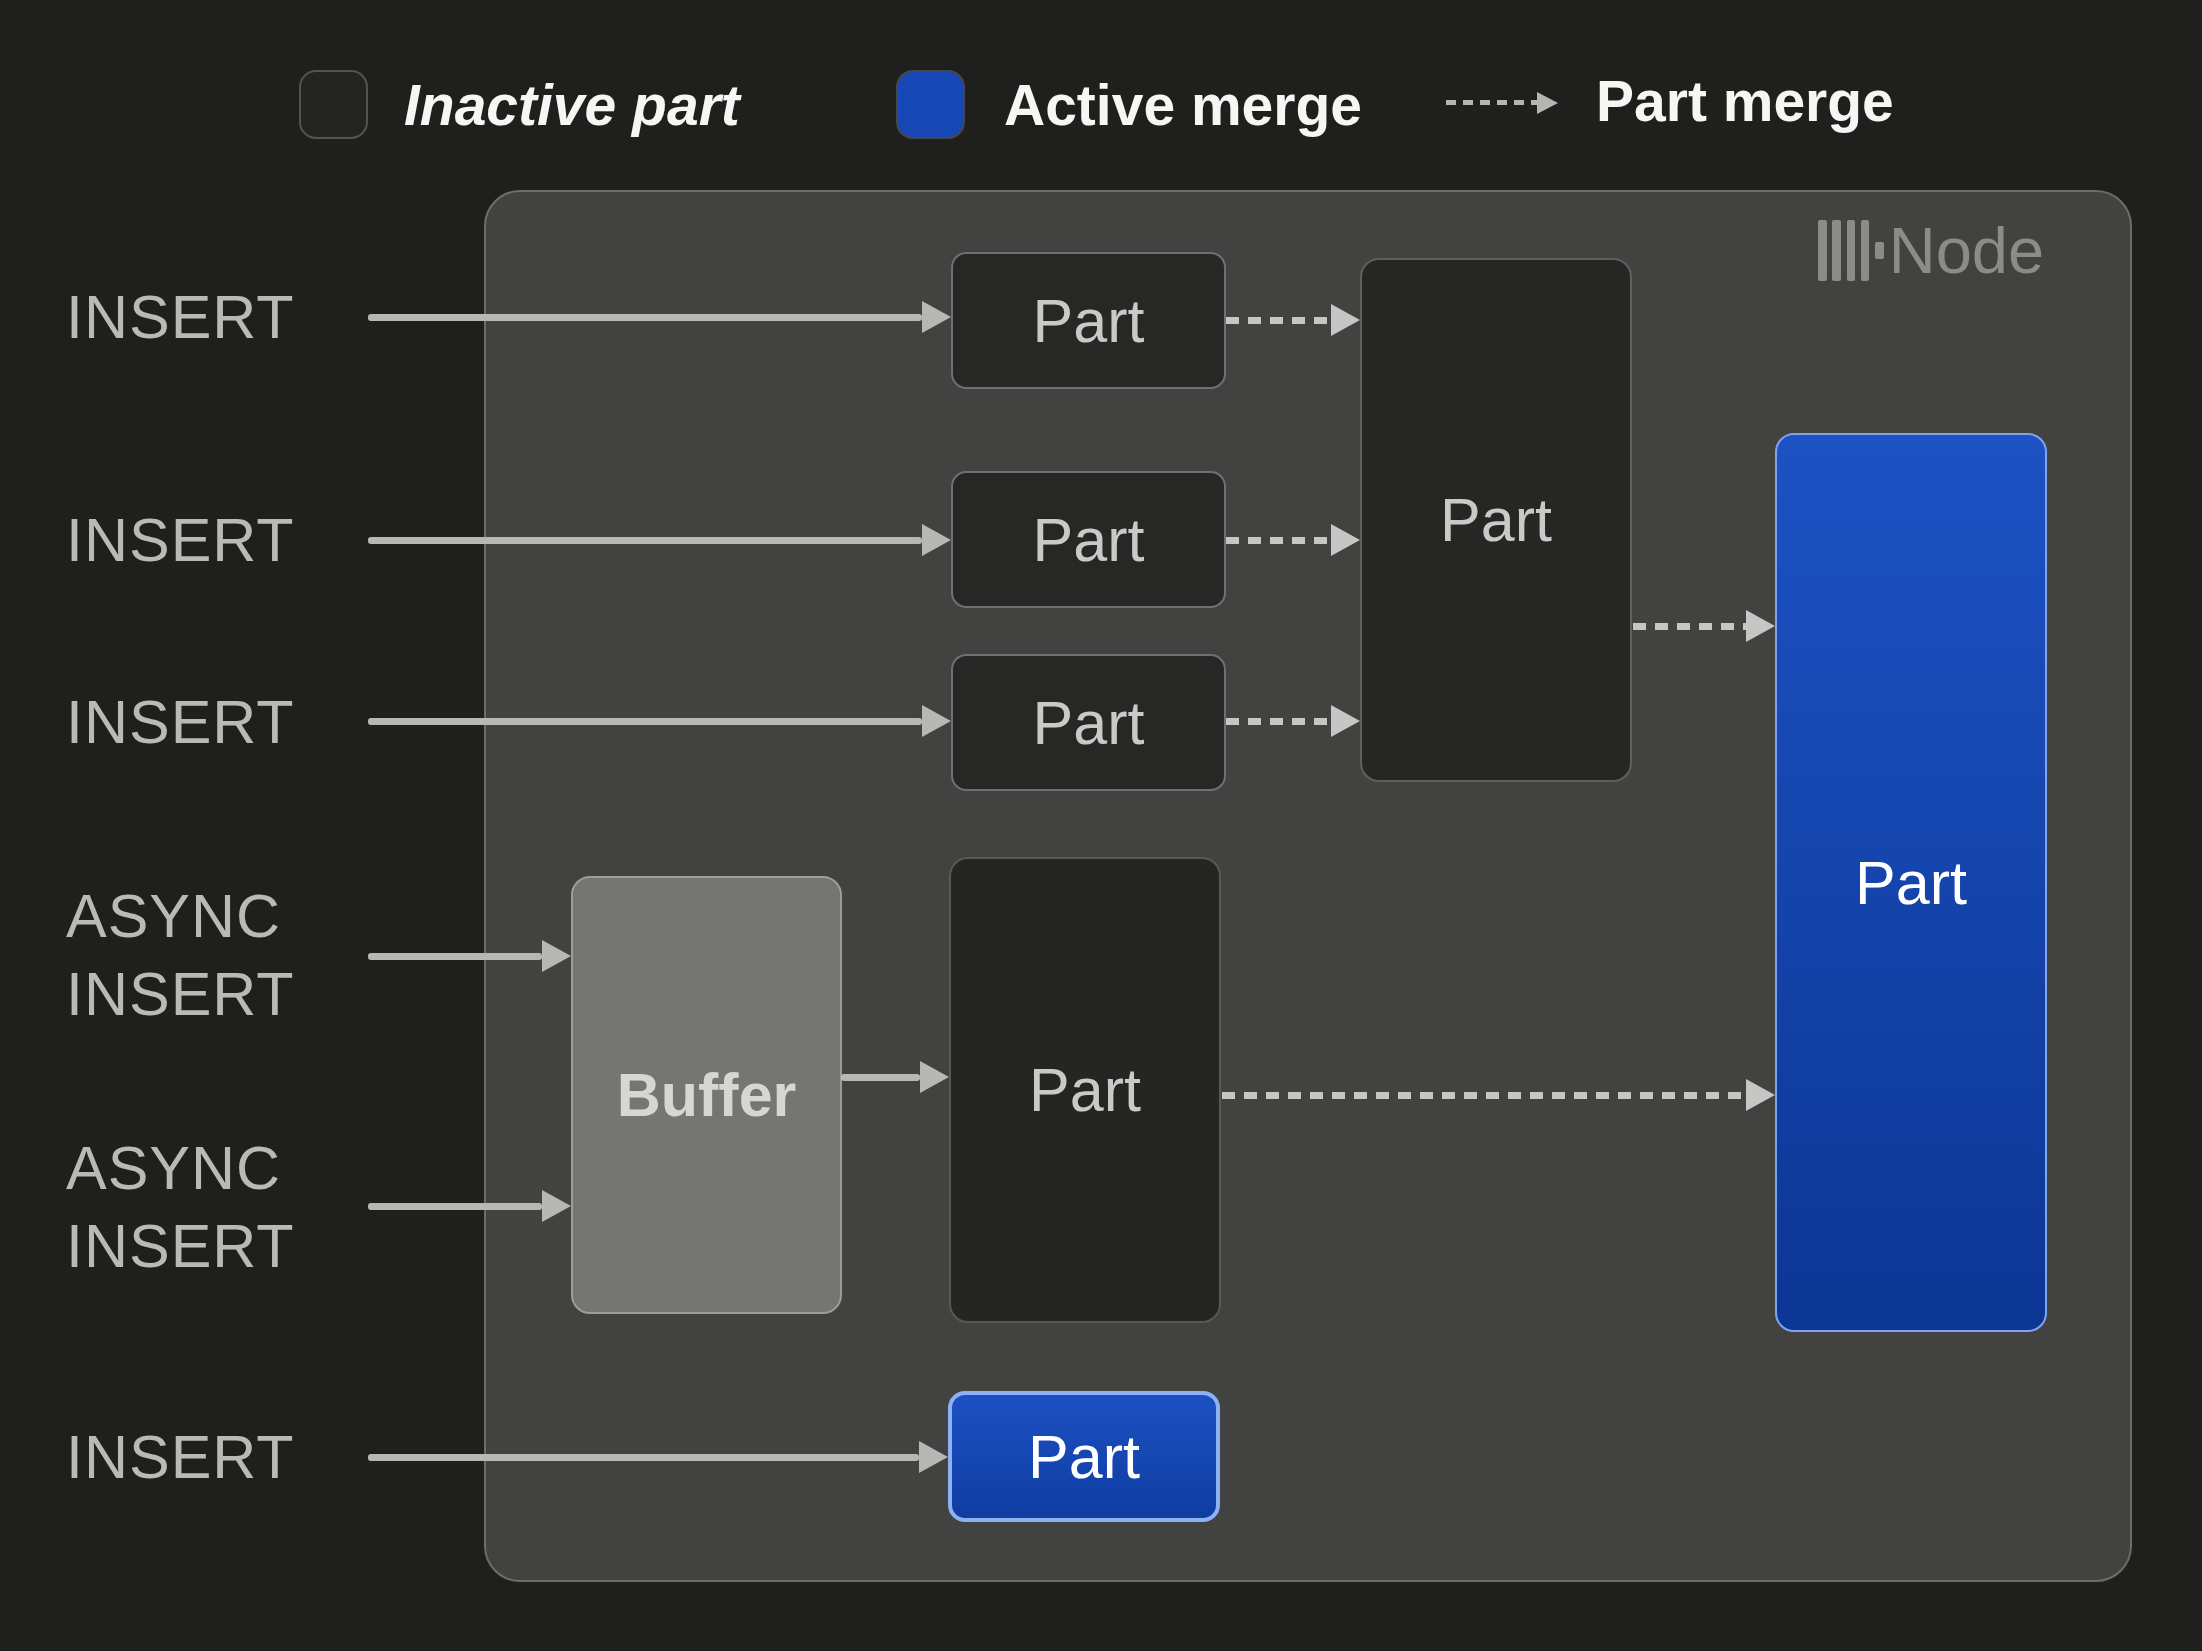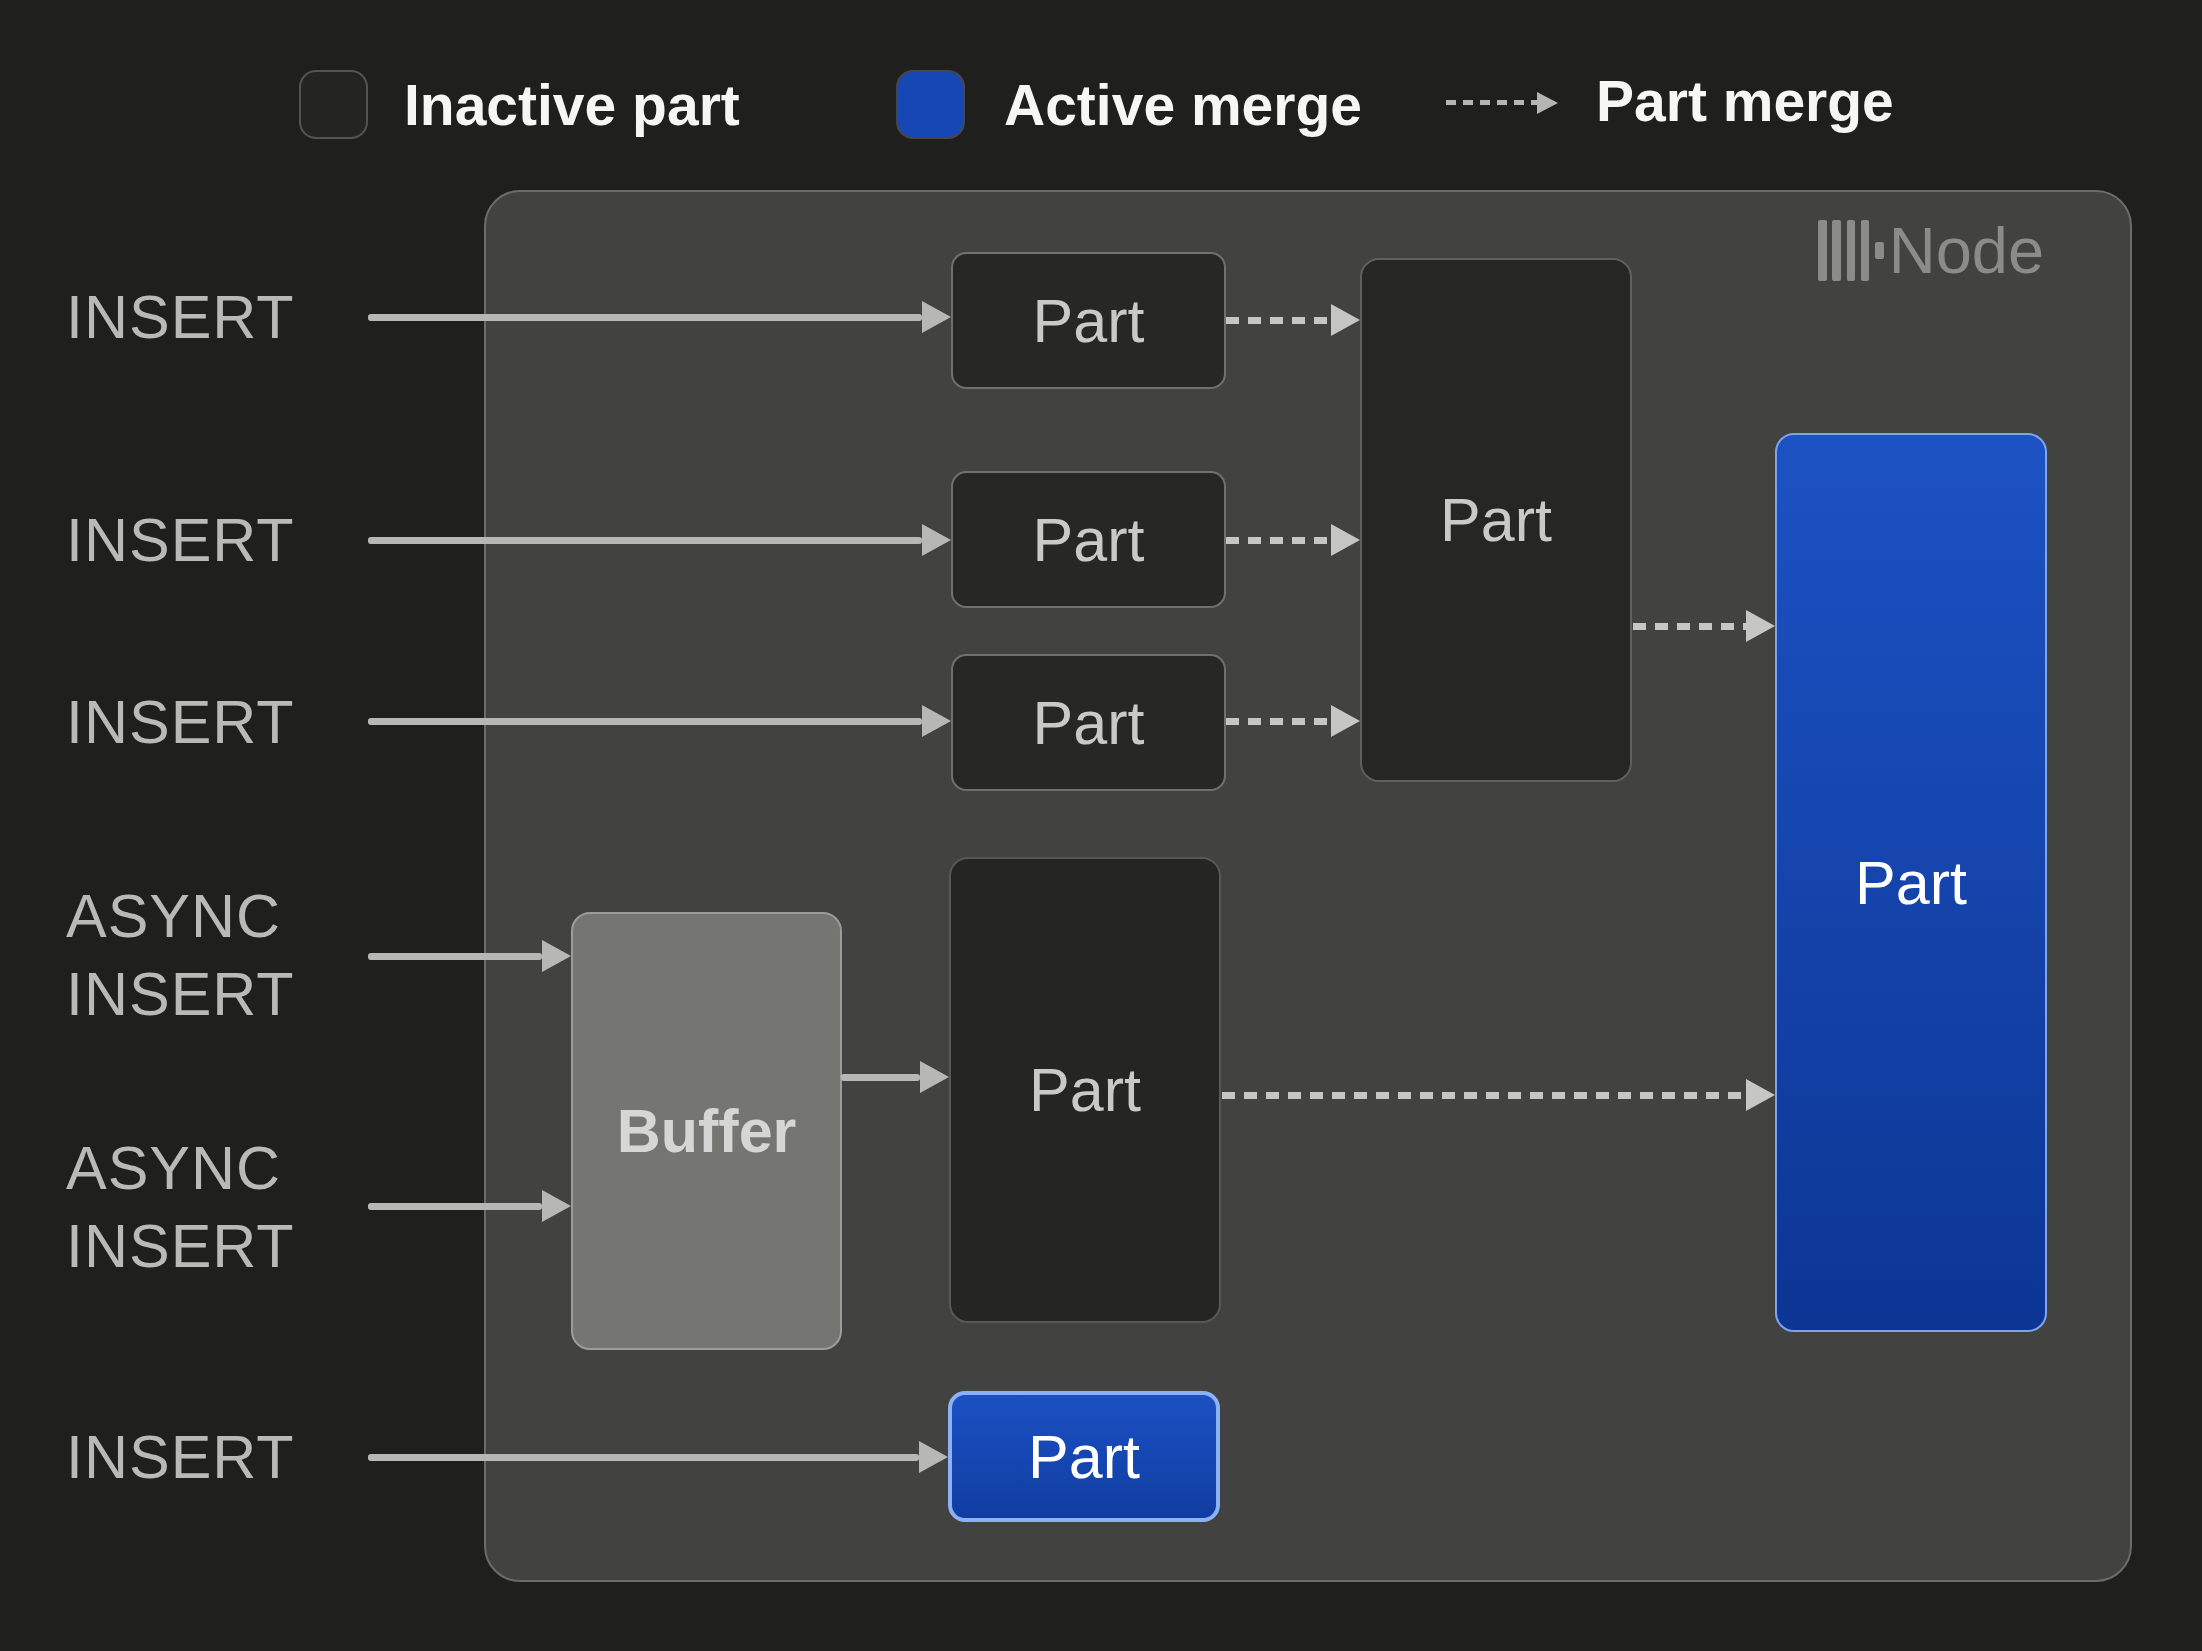--- a/index.html
+++ b/index.html
@@ -66,21 +66,21 @@
     border-left:21px solid #b5b5b4;
   }
 </style>
 </head>
 <body>
 
 <div class="stage">
 
   <div>
     <span class="swatch inactive" style="left:299px;top:70px;"></span>
-    <span class="legend-label" style="left:404px;top:70px;">Inactive part</span>
+    <span class="legend-label" style="left:404px;top:70px;font-style:italic;">Inactive part</span>
 
     <span class="swatch active" style="left:896px;top:70px;"></span>
     <span class="legend-label" style="left:1004px;top:70px;">Active merge</span>
 
     <div class="arrow dashed legend-arrow" style="left:1446px;top:91px;width:112px;">
       <span class="shaft"></span>
         <span class="head"></span>
     </div>
     <span class="legend-label" style="left:1596px;top:66px;">Part merge</span>
   </div>
@@ -104,21 +104,21 @@
     <span>Part</span>
   </div>
   <div class="box dark-sm" style="left:951px;top:654px;width:275px;height:137px;">
     <span>Part</span>
   </div>
 
   <div class="box merge" style="left:1360px;top:258px;width:272px;height:524px;">
     <span>Part</span>
   </div>
 
-  <div class="box buffer" style="left:571px;top:912px;width:271px;height:438px;">
+  <div class="box buffer" style="left:571px;top:876px;width:271px;height:438px;">
     <span>Buffer</span>
   </div>
 
   <div class="box async" style="left:949px;top:857px;width:272px;height:466px;">
     <span>Part</span>
   </div>
 
   <div class="box blue" style="left:1775px;top:433px;width:272px;height:899px;">
     <span>Part</span>
   </div>

